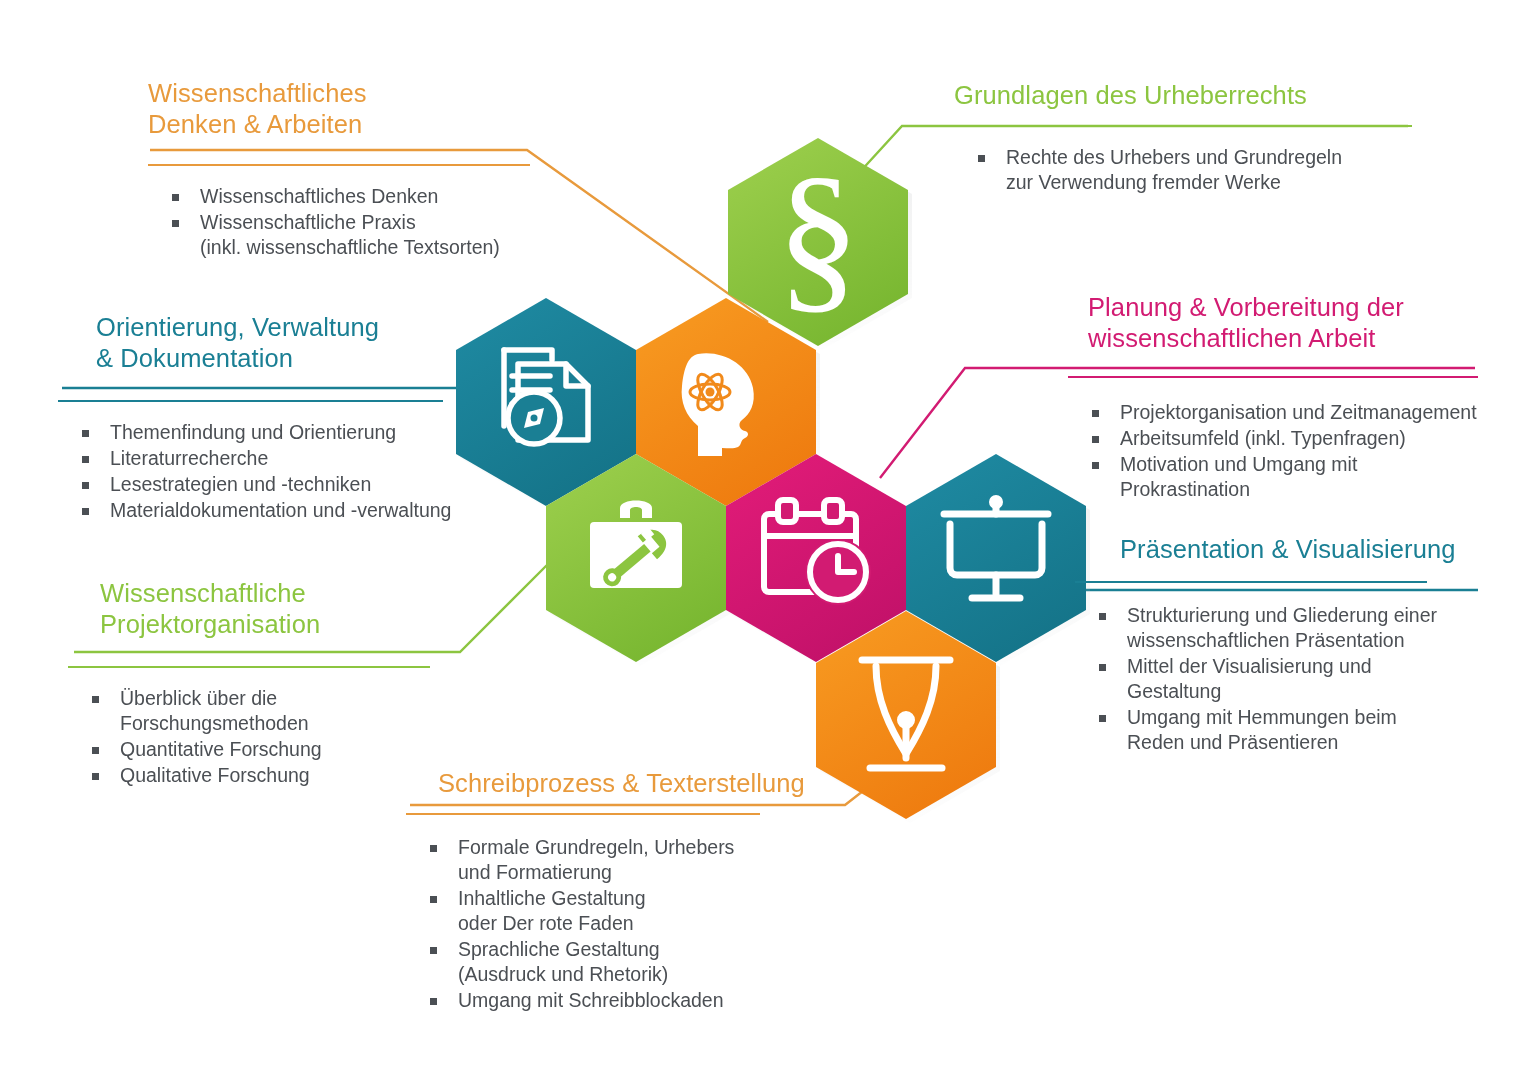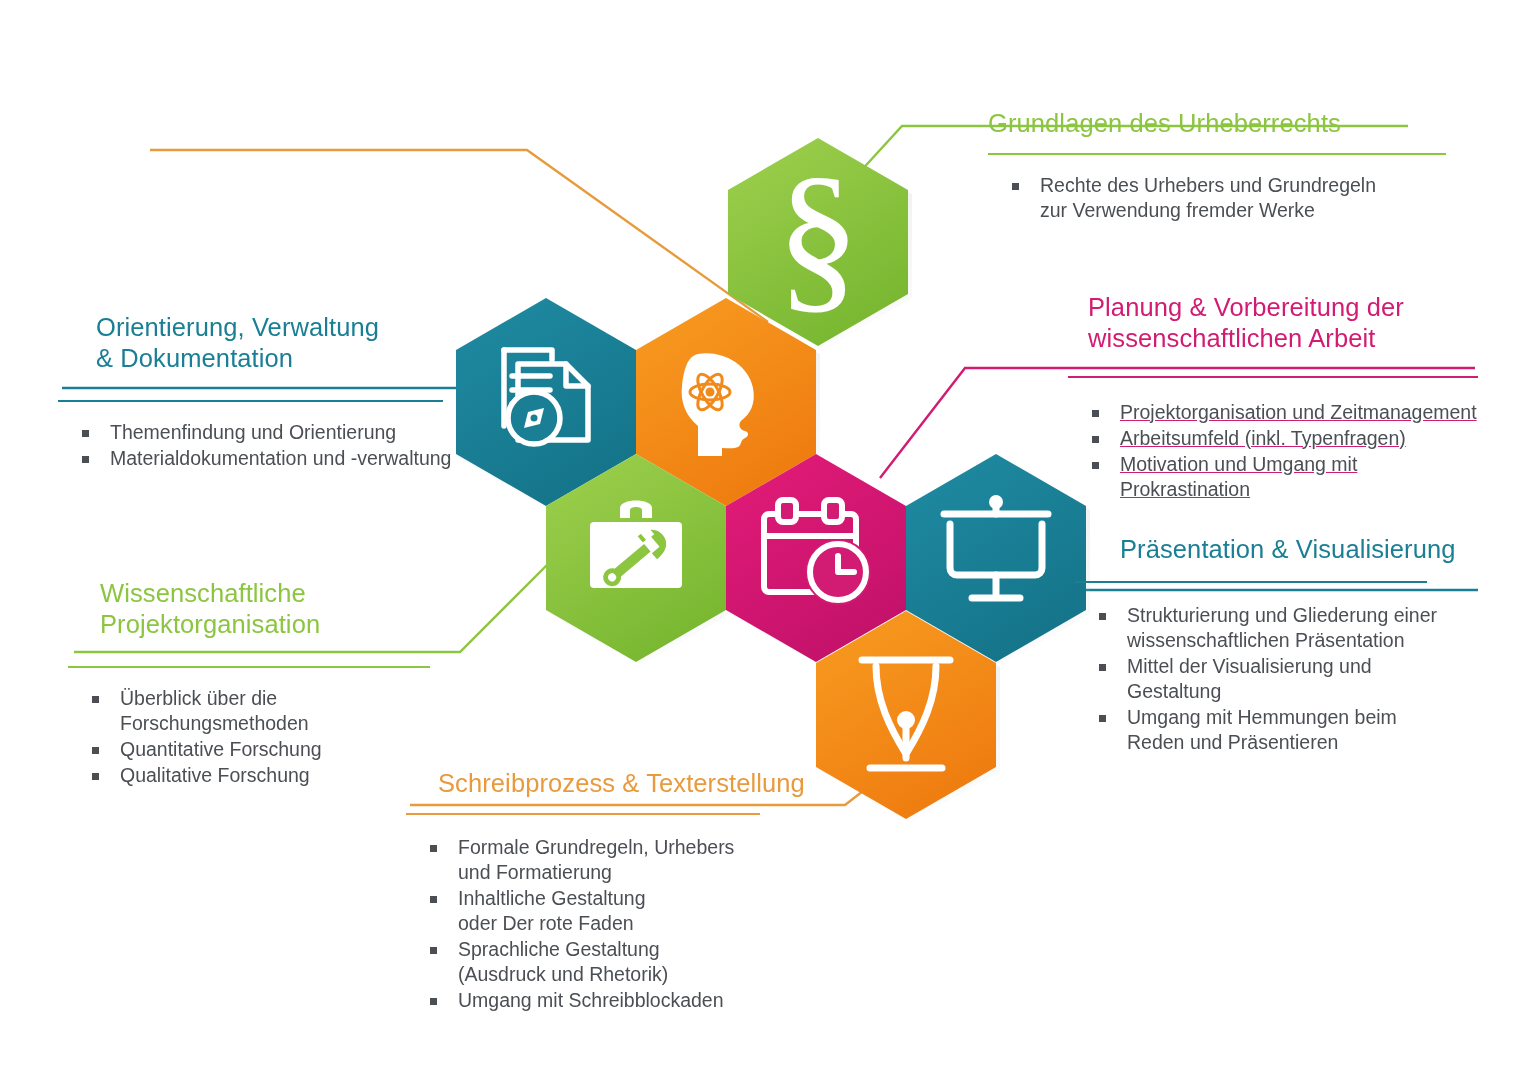--- a/index.html
+++ b/index.html
@@ -75,30 +75,30 @@
   
   .c-orange { color: #e89a3c; }
   .c-green  { color: #8cc540; }
   .c-teal   { color: #1a7f94; }
   .c-pink   { color: #d21b72; }
 
   
   #blk-wissdenken { left: 148px; top: 78px; width: 395px; }
   #blk-wissdenken .rule { width: 382px; margin-top: 24px; }
 
-  #blk-urheber { left: 988px; top: 80px; width: 470px; margin-top: 28px; }
+  #blk-urheber { left: 954px; top: 80px; width: 470px; }
   #blk-urheber .rule { width: 458px; margin-top: 14px; }
 
   #blk-orient { left: 96px; top: 312px; width: 402px; }
   #blk-orient .rule { width: 385px; margin-top: 26px; margin-left: -38px; }
   #blk-orient .list-wrap { margin-left: -38px; }
 
   #blk-planung { left: 1088px; top: 292px; width: 400px; }
   #blk-planung .rule { width: 410px; margin-top: 22px; margin-left: -20px; }
-  #blk-planung .list-wrap { margin-left: -20px; margin-top: 22px; text-decoration: underline; }
+  #blk-planung .list-wrap { margin-left: -20px; margin-top: 22px; }
 
   #blk-forschung { left: 100px; top: 578px; width: 380px; }
   #blk-forschung .rule { width: 362px; margin-top: 26px; margin-left: -32px; }
   #blk-forschung .list-wrap { margin-left: -32px; }
 
   #blk-praesent { left: 1120px; top: 534px; width: 370px; }
   #blk-praesent .rule { width: 352px; margin-top: 16px; margin-left: -45px; }
   #blk-praesent .list-wrap { margin-left: -45px; margin-top: 20px; }
 
   #blk-schreib { left: 438px; top: 768px; width: 370px; }
@@ -245,39 +245,53 @@
       <g transform="translate(906,710)" fill="none" stroke="#ffffff" stroke-width="7" stroke-linecap="round" stroke-linejoin="round">
         <path d="M-44,-50 L44,-50"></path>
         <path d="M-30,-44 C-30,-10 -16,18 0,44 C16,18 30,-10 30,-44"></path>
         <circle cx="0" cy="10" r="5.5" fill="#ffffff"></circle>
         <path d="M0,16 L0,48"></path>
         <path d="M-36,58 L36,58"></path>
       </g>
     </g>
   </svg>
 
+  <div class="block c-orange" id="blk-wissdenken">
+    <h2>Wissenschaftliches
+Denken &amp; Arbeiten</h2>
+    <div class="rule"></div>
+    <div class="list-wrap">
+      <ul>
+        <li><span class="bullet"></span><span>Wissenschaftliches Denken</span></li>
+        <li><span class="bullet"></span><span>Wissenschaftliche Praxis
+(inkl. wissenschaftliche Textsorten)</span></li>
+      </ul>
+    </div>
+  </div>
 
   <div class="block c-green" id="blk-urheber">
     <h2>Grundlagen des Urheberrechts</h2>
     <div class="rule"></div>
     <div class="list-wrap">
       <ul>
         <li><span class="bullet"></span><span>Rechte des Urhebers und Grundregeln
 zur Verwendung fremder Werke</span></li>
       </ul>
     </div>
   </div>
 
   <div class="block c-teal" id="blk-orient">
     <h2>Orientierung, Verwaltung
 &amp; Dokumentation</h2>
     <div class="rule"></div>
     <div class="list-wrap">
       <ul>
         <li><span class="bullet"></span><span>Themenfindung und Orientierung</span></li>
+        <li><span class="bullet"></span><span>Literaturrecherche</span></li>
+        <li><span class="bullet"></span><span>Lesestrategien und -techniken</span></li>
         <li><span class="bullet"></span><span>Materialdokumentation und -verwaltung</span></li>
       </ul>
     </div>
   </div>
 
   <div class="block c-pink" id="blk-planung">
     <h2>Planung &amp; Vorbereitung der
 wissenschaftlichen Arbeit</h2>
     <div class="rule"></div>
     <div class="list-wrap">

